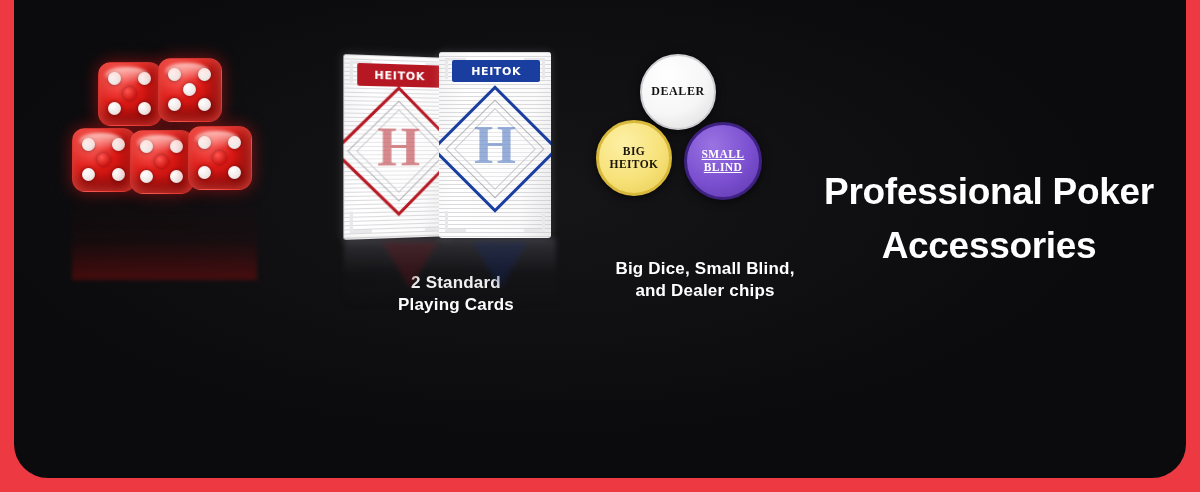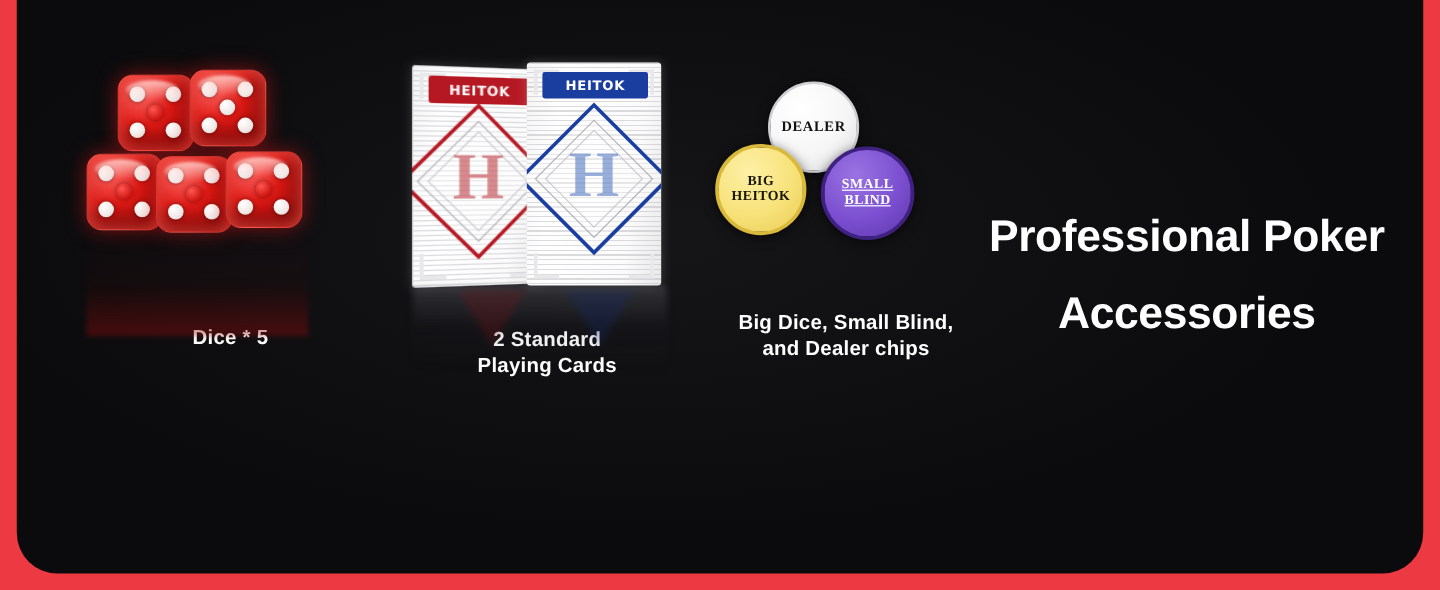--- a/index.html
+++ b/index.html
@@ -272,21 +272,21 @@
     display: flex;
     align-items: center;
     justify-content: center;
     text-align: center;
     font-family: "Liberation Serif", serif;
     font-weight: bold;
     line-height: 1.1;
     box-sizing: border-box;
   }
   #chip-dealer {
-    left: 60px; top: 20px;
+    left: 60px; top: 6px;
     width: 76px; height: 76px;
     background: radial-gradient(circle at 36% 28%, #ffffff 0%, #f6f6f6 55%, #d9d9dc 100%);
     border: 2px solid #cfcfd3;
     color: #121212;
     font-size: 12px;
     letter-spacing: 0.6px;
     box-shadow: 0 2px 10px rgba(0,0,0,0.6);
   }
   #chip-big-blind {
     left: 16px; top: 72px;
@@ -314,21 +314,21 @@
   
   #headline {
     position: absolute;
     left: 790px;
     top: 165px;
     width: 370px;
     text-align: center;
     color: #ffffff;
     font-weight: bold;
     font-size: 37px;
-    line-height: 64px;
+    line-height: 54px;
     letter-spacing: -0.3px;
     white-space: pre-line;
   }
 
   
   #dice-caption   { margin-top: 6px; }
   #cards-caption  { margin-top: 8px; }
   #chips-caption  { margin-top: 10px; }
 </style>
 </head>
@@ -379,21 +379,20 @@
             <span class="pip" style="left:9px;top:9px;"></span>
             <span class="pip" style="left:39px;top:9px;"></span>
             <span class="pip center-red" style="left:24px;top:24px;"></span>
             <span class="pip" style="left:9px;top:39px;"></span>
             <span class="pip" style="left:39px;top:39px;"></span>
           </div>
 
           <div class="dice-reflection"></div>
         </div>
 
-        <div class="caption" id="dice-caption">Dice * 5</div>
       </div>
 
       <div class="product" id="cards-group">
         <div class="cards-art">
 
           <div class="card-box" id="card-box-red">
             <div class="box-edge"></div>
             <span class="corner-orn tl"></span>
             <span class="corner-orn tr"></span>
             <span class="corner-orn bl"></span>

